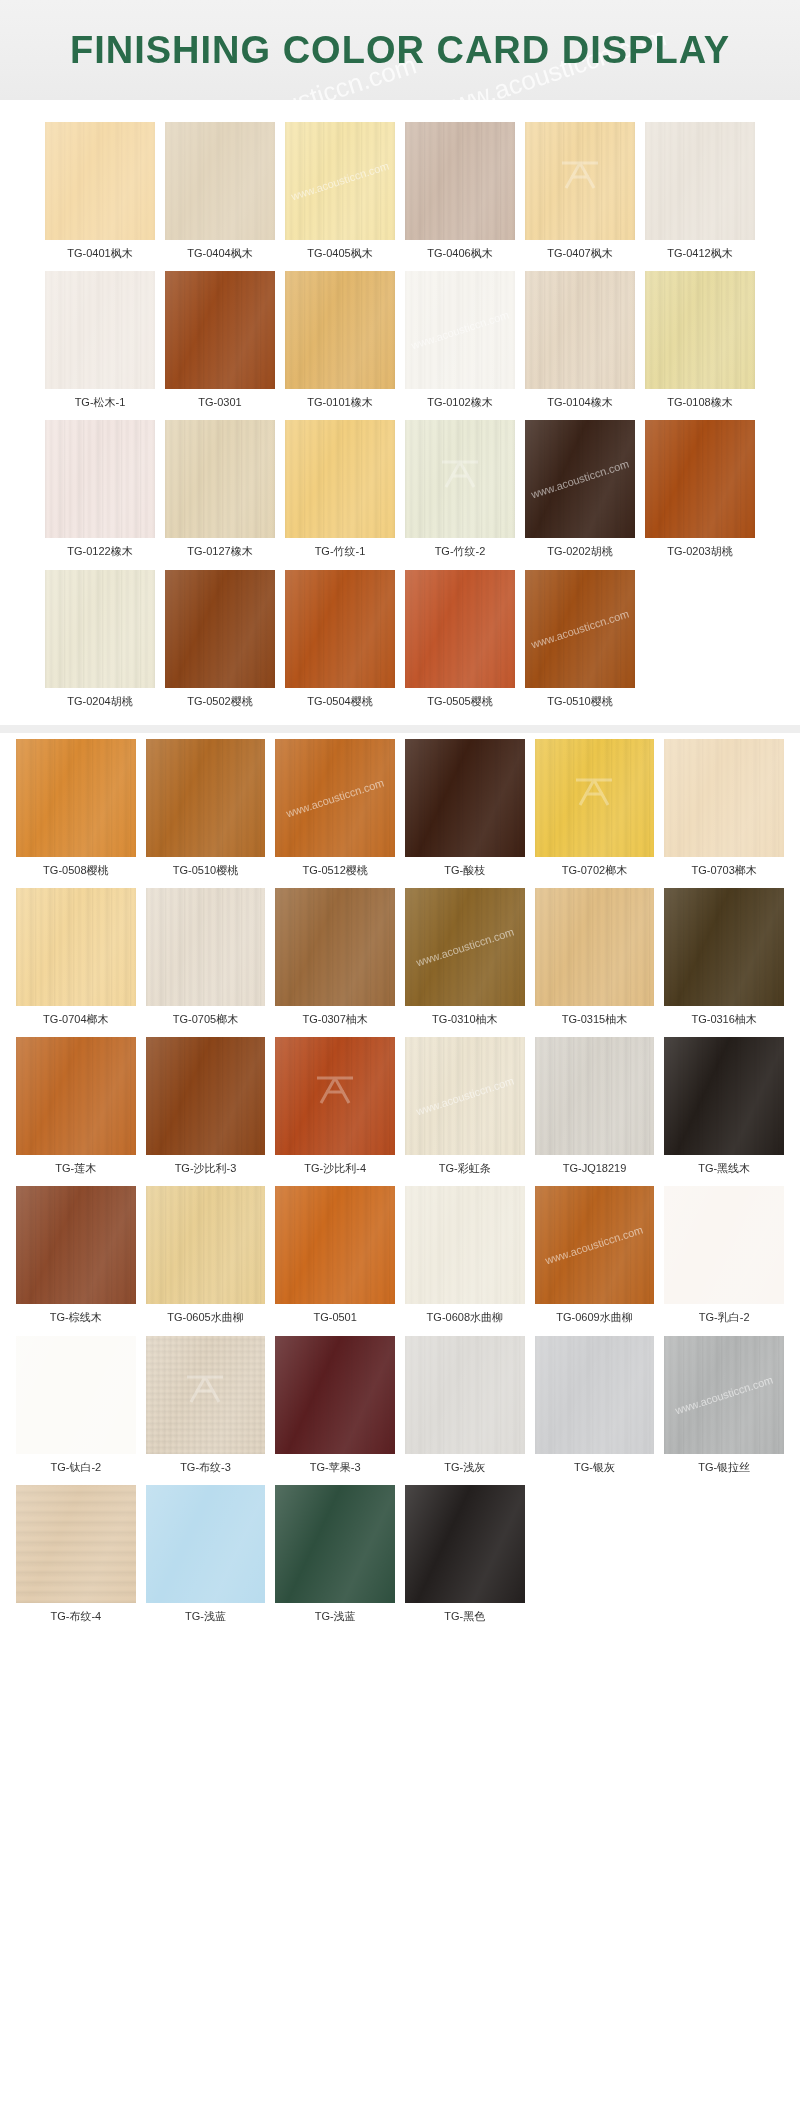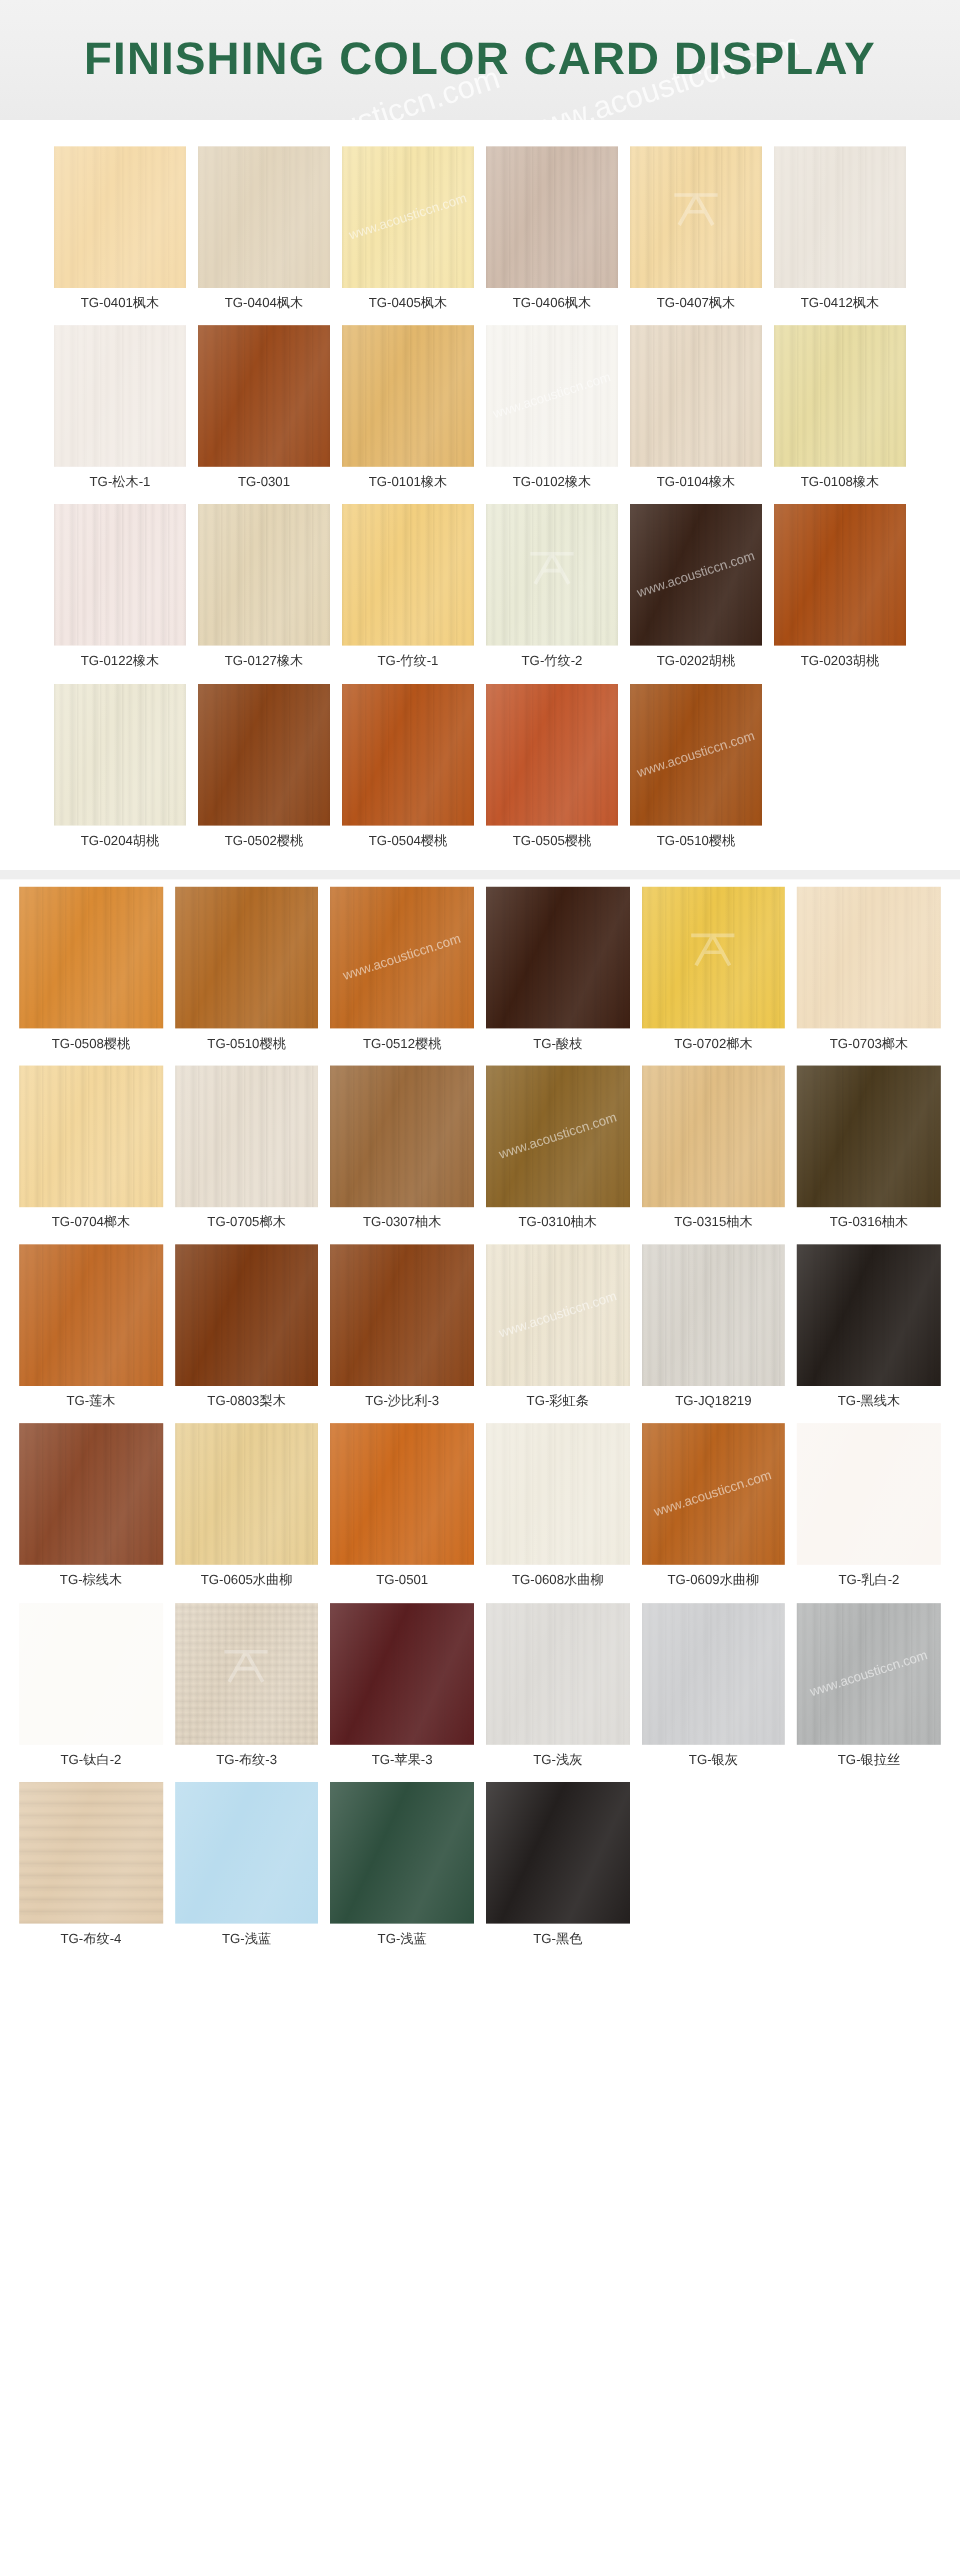--- a/index.html
+++ b/index.html
@@ -445,113 +445,118 @@
           <div class="label">TG-0316柚木</div>
         </div>
         <div class="cell">
           <div class="swatch" style="background-color: rgb(192, 106, 40);">
             <div class="grain"></div>
             <div class="sheen"></div>
           </div>
           <div class="label">TG-莲木</div>
         </div>
         <div class="cell">
-          <div class="swatch strong" style="background-color: rgb(125, 58, 18);">
-            <div class="grain"></div>
-            <div class="sheen"></div>
-          </div>
-          <div class="label">TG-0803梨木</div>
-        </div>
-        <div class="cell">
           <div class="swatch strong" style="background-color: rgb(138, 68, 24);">
             <div class="grain"></div>
             <div class="sheen"></div>
           </div>
           <div class="label">TG-沙比利-3</div>
         </div>
         <div class="cell">
-          <div class="swatch" style="background-color: rgb(236, 228, 208);">
-            <div class="grain"></div>
-            <div class="sheen"></div>
-            <span class="wm">www.acousticcn.com</span>
-          </div>
-          <div class="label">TG-彩虹条</div>
-        </div>
-        <div class="cell">
-          <div class="swatch" style="background-color: rgb(216, 212, 204);">
-            <div class="grain"></div>
-            <div class="sheen"></div>
-          </div>
-          <div class="label">TG-JQ18219</div>
-        </div>
-        <div class="cell">
-          <div class="swatch strong" style="background-color: rgb(36, 30, 26);">
-            <div class="grain"></div>
-            <div class="sheen"></div>
-          </div>
-          <div class="label">TG-黑线木</div>
-        </div>
-        <div class="cell">
-          <div class="swatch strong" style="background-color: rgb(140, 74, 44);">
-            <div class="grain"></div>
-            <div class="sheen"></div>
-          </div>
-          <div class="label">TG-棕线木</div>
-        </div>
-        <div class="cell">
-          <div class="swatch" style="background-color: rgb(232, 207, 148);">
-            <div class="grain"></div>
-            <div class="sheen"></div>
-          </div>
-          <div class="label">TG-0605水曲柳</div>
-        </div>
-        <div class="cell">
-          <div class="swatch" style="background-color: rgb(204, 106, 30);">
-            <div class="grain"></div>
-            <div class="sheen"></div>
-          </div>
-          <div class="label">TG-0501</div>
-        </div>
-        <div class="cell">
-          <div class="swatch soft" style="background-color: rgb(240, 236, 224);">
-            <div class="grain"></div>
-            <div class="sheen"></div>
-          </div>
-          <div class="label">TG-0608水曲柳</div>
-        </div>
-        <div class="cell">
-          <div class="swatch strong" style="background-color: rgb(184, 99, 30);">
-            <div class="grain"></div>
-            <div class="sheen"></div>
-            <span class="wm">www.acousticcn.com</span>
-          </div>
-          <div class="label">TG-0609水曲柳</div>
-        </div>
-        <div class="cell">
-          <div class="swatch plain" style="background-color: rgb(250, 246, 242);">
-            <div class="sheen"></div>
-          </div>
-          <div class="label">TG-乳白-2</div>
-        </div>
-        <div class="cell">
-          <div class="swatch plain" style="background-color: rgb(252, 251, 248);">
-            <div class="sheen"></div>
-          </div>
-          <div class="label">TG-钛白-2</div>
-        </div>
-        <div class="cell">
-          <div class="swatch cross" style="background-color: rgb(229, 217, 198);">
+          <div class="swatch strong" style="background-color: rgb(180, 73, 28);">
             <div class="grain"></div>
             <div class="sheen"></div>
             <span class="logo"><svg width="42" height="34" viewBox="0 0 42 34">
                 <path d="M3 6 H39" stroke="#ffffff" stroke-width="3" fill="none"></path>
                 <path d="M21 6 L7 31 M21 6 L35 31" stroke="#ffffff" stroke-width="3" fill="none"></path>
                 <path d="M12 20 H30" stroke="#ffffff" stroke-width="3" fill="none"></path>
               </svg></span>
           </div>
+          <div class="label">TG-沙比利-4</div>
+        </div>
+        <div class="cell">
+          <div class="swatch" style="background-color: rgb(236, 228, 208);">
+            <div class="grain"></div>
+            <div class="sheen"></div>
+            <span class="wm">www.acousticcn.com</span>
+          </div>
+          <div class="label">TG-彩虹条</div>
+        </div>
+        <div class="cell">
+          <div class="swatch" style="background-color: rgb(216, 212, 204);">
+            <div class="grain"></div>
+            <div class="sheen"></div>
+          </div>
+          <div class="label">TG-JQ18219</div>
+        </div>
+        <div class="cell">
+          <div class="swatch strong" style="background-color: rgb(36, 30, 26);">
+            <div class="grain"></div>
+            <div class="sheen"></div>
+          </div>
+          <div class="label">TG-黑线木</div>
+        </div>
+        <div class="cell">
+          <div class="swatch strong" style="background-color: rgb(140, 74, 44);">
+            <div class="grain"></div>
+            <div class="sheen"></div>
+          </div>
+          <div class="label">TG-棕线木</div>
+        </div>
+        <div class="cell">
+          <div class="swatch" style="background-color: rgb(232, 207, 148);">
+            <div class="grain"></div>
+            <div class="sheen"></div>
+          </div>
+          <div class="label">TG-0605水曲柳</div>
+        </div>
+        <div class="cell">
+          <div class="swatch" style="background-color: rgb(204, 106, 30);">
+            <div class="grain"></div>
+            <div class="sheen"></div>
+          </div>
+          <div class="label">TG-0501</div>
+        </div>
+        <div class="cell">
+          <div class="swatch soft" style="background-color: rgb(240, 236, 224);">
+            <div class="grain"></div>
+            <div class="sheen"></div>
+          </div>
+          <div class="label">TG-0608水曲柳</div>
+        </div>
+        <div class="cell">
+          <div class="swatch strong" style="background-color: rgb(184, 99, 30);">
+            <div class="grain"></div>
+            <div class="sheen"></div>
+            <span class="wm">www.acousticcn.com</span>
+          </div>
+          <div class="label">TG-0609水曲柳</div>
+        </div>
+        <div class="cell">
+          <div class="swatch plain" style="background-color: rgb(250, 246, 242);">
+            <div class="sheen"></div>
+          </div>
+          <div class="label">TG-乳白-2</div>
+        </div>
+        <div class="cell">
+          <div class="swatch plain" style="background-color: rgb(252, 251, 248);">
+            <div class="sheen"></div>
+          </div>
+          <div class="label">TG-钛白-2</div>
+        </div>
+        <div class="cell">
+          <div class="swatch cross" style="background-color: rgb(229, 217, 198);">
+            <div class="grain"></div>
+            <div class="sheen"></div>
+            <span class="logo"><svg width="42" height="34" viewBox="0 0 42 34">
+                <path d="M3 6 H39" stroke="#ffffff" stroke-width="3" fill="none"></path>
+                <path d="M21 6 L7 31 M21 6 L35 31" stroke="#ffffff" stroke-width="3" fill="none"></path>
+                <path d="M12 20 H30" stroke="#ffffff" stroke-width="3" fill="none"></path>
+              </svg></span>
+          </div>
           <div class="label">TG-布纹-3</div>
         </div>
         <div class="cell">
           <div class="swatch soft" style="background-color: rgb(90, 30, 32);">
             <div class="grain"></div>
             <div class="sheen"></div>
           </div>
           <div class="label">TG-苹果-3</div>
         </div>
         <div class="cell">

